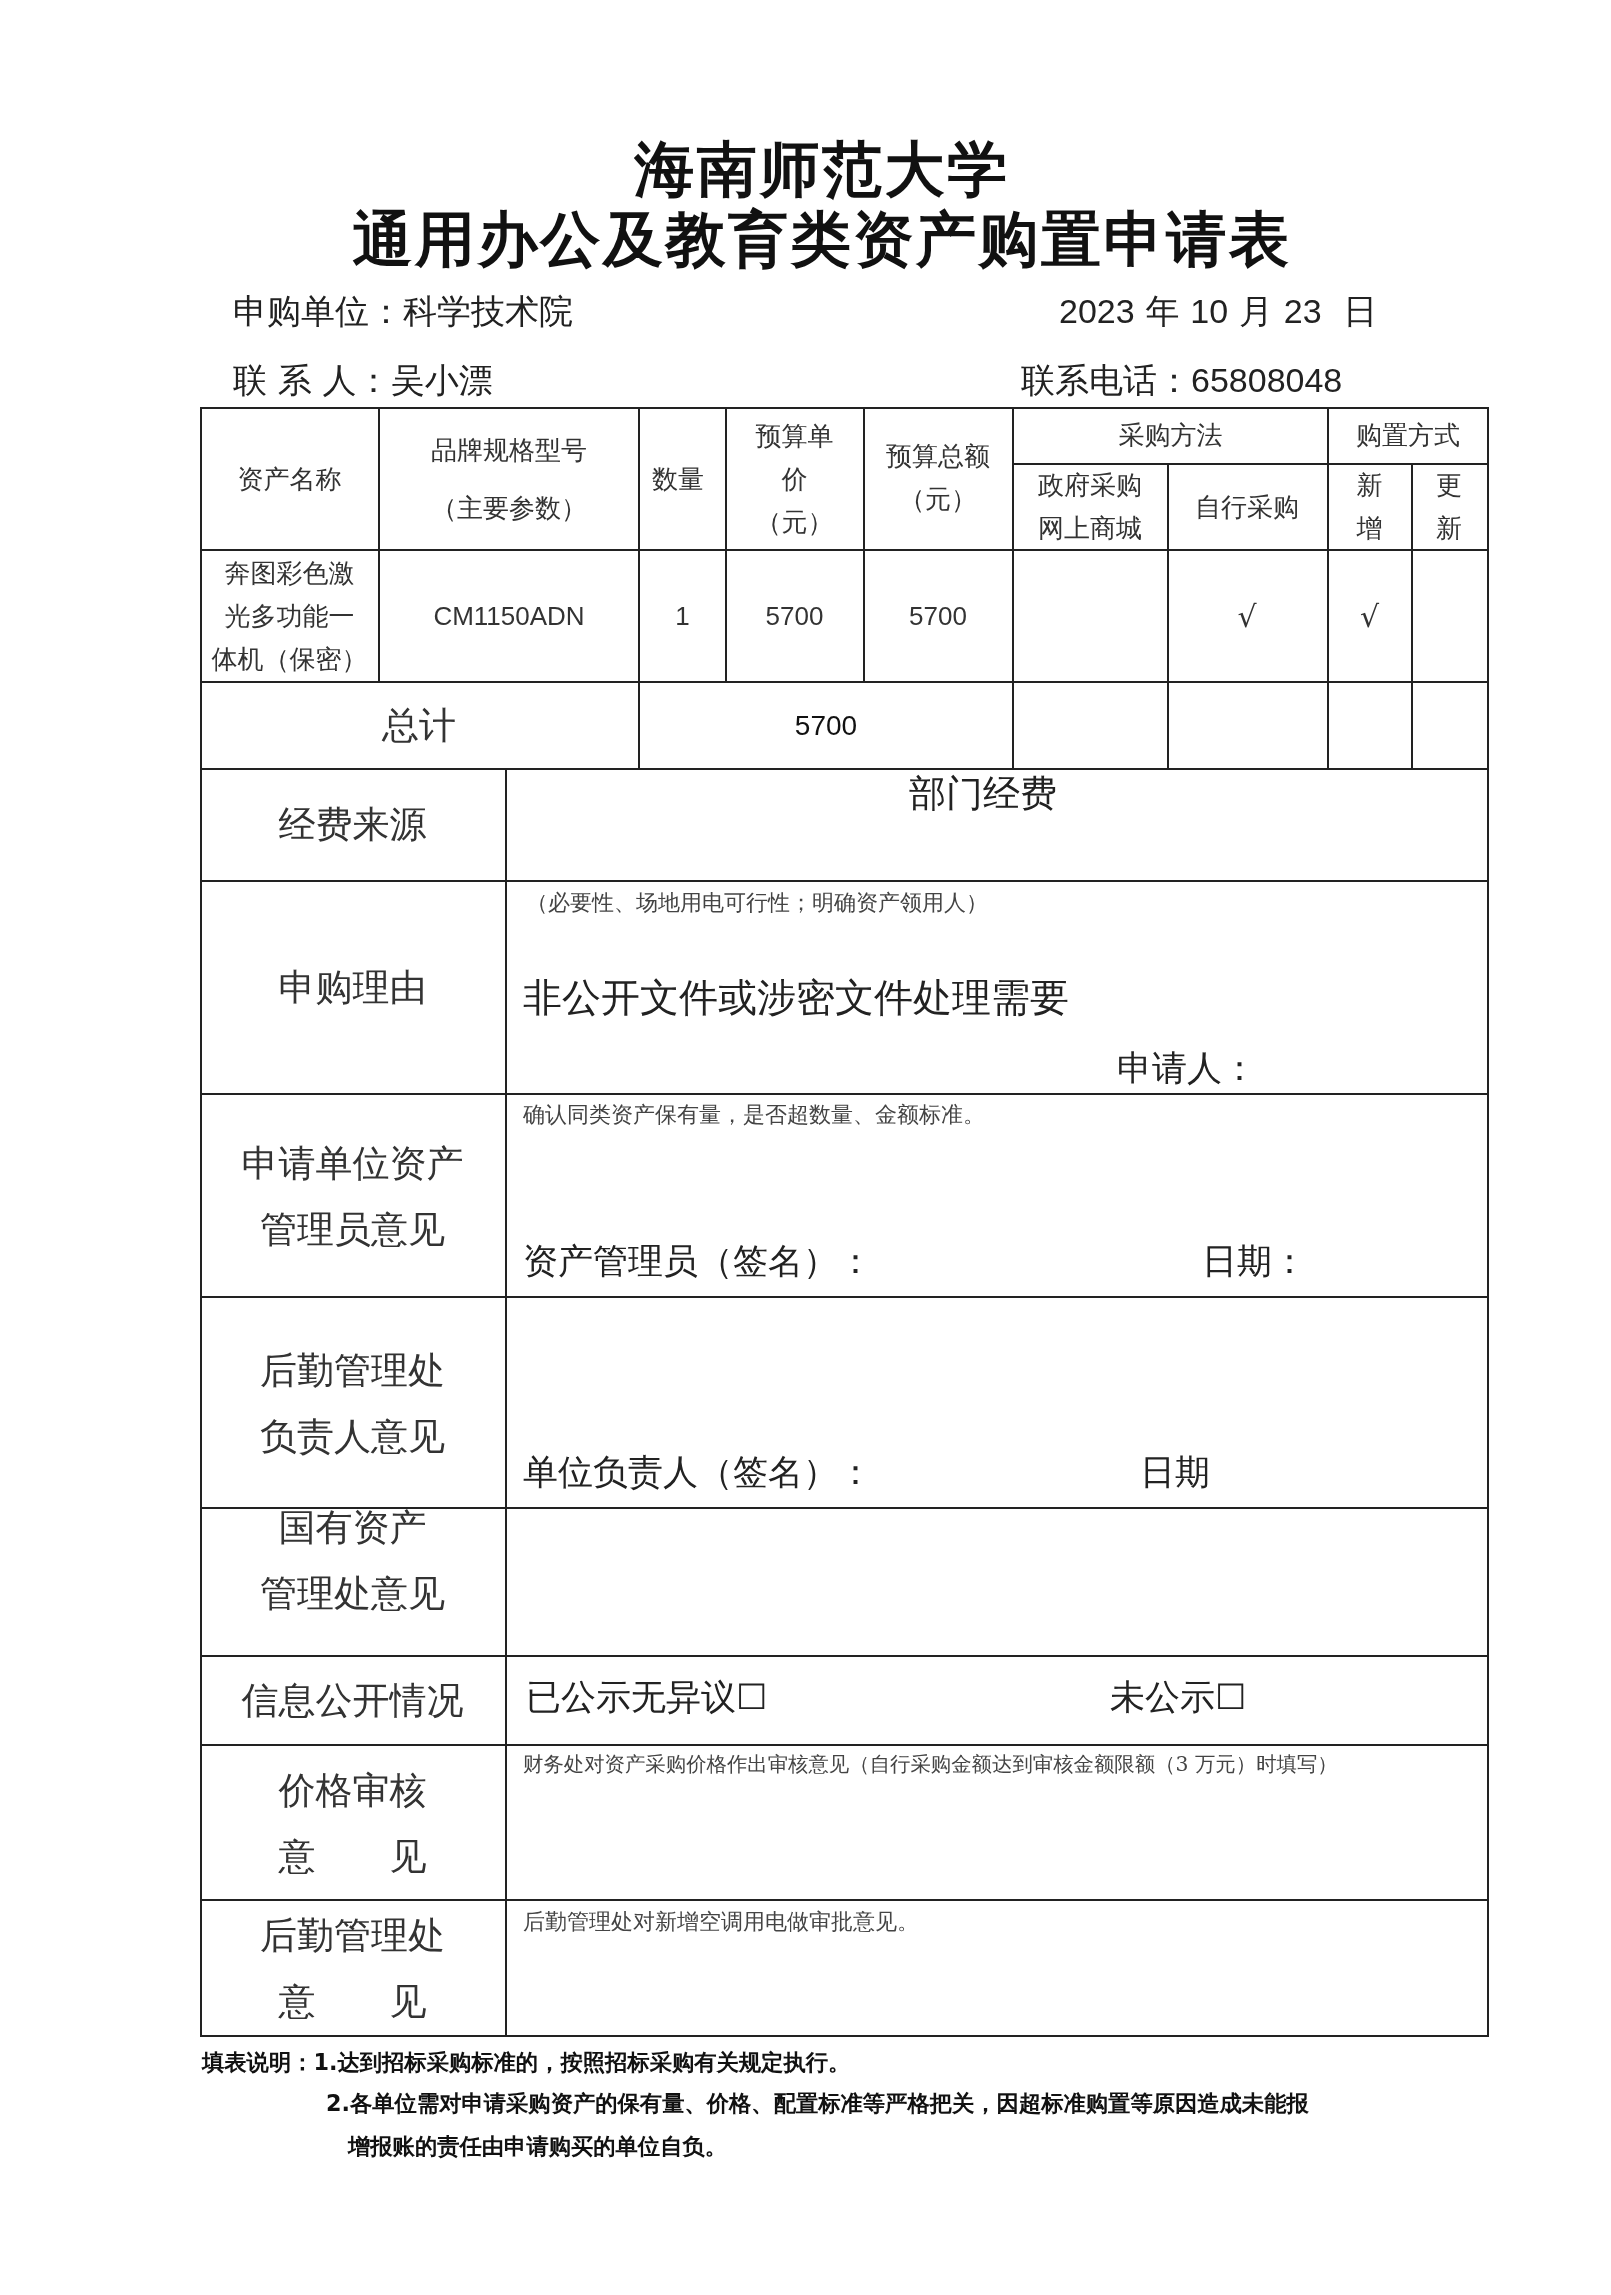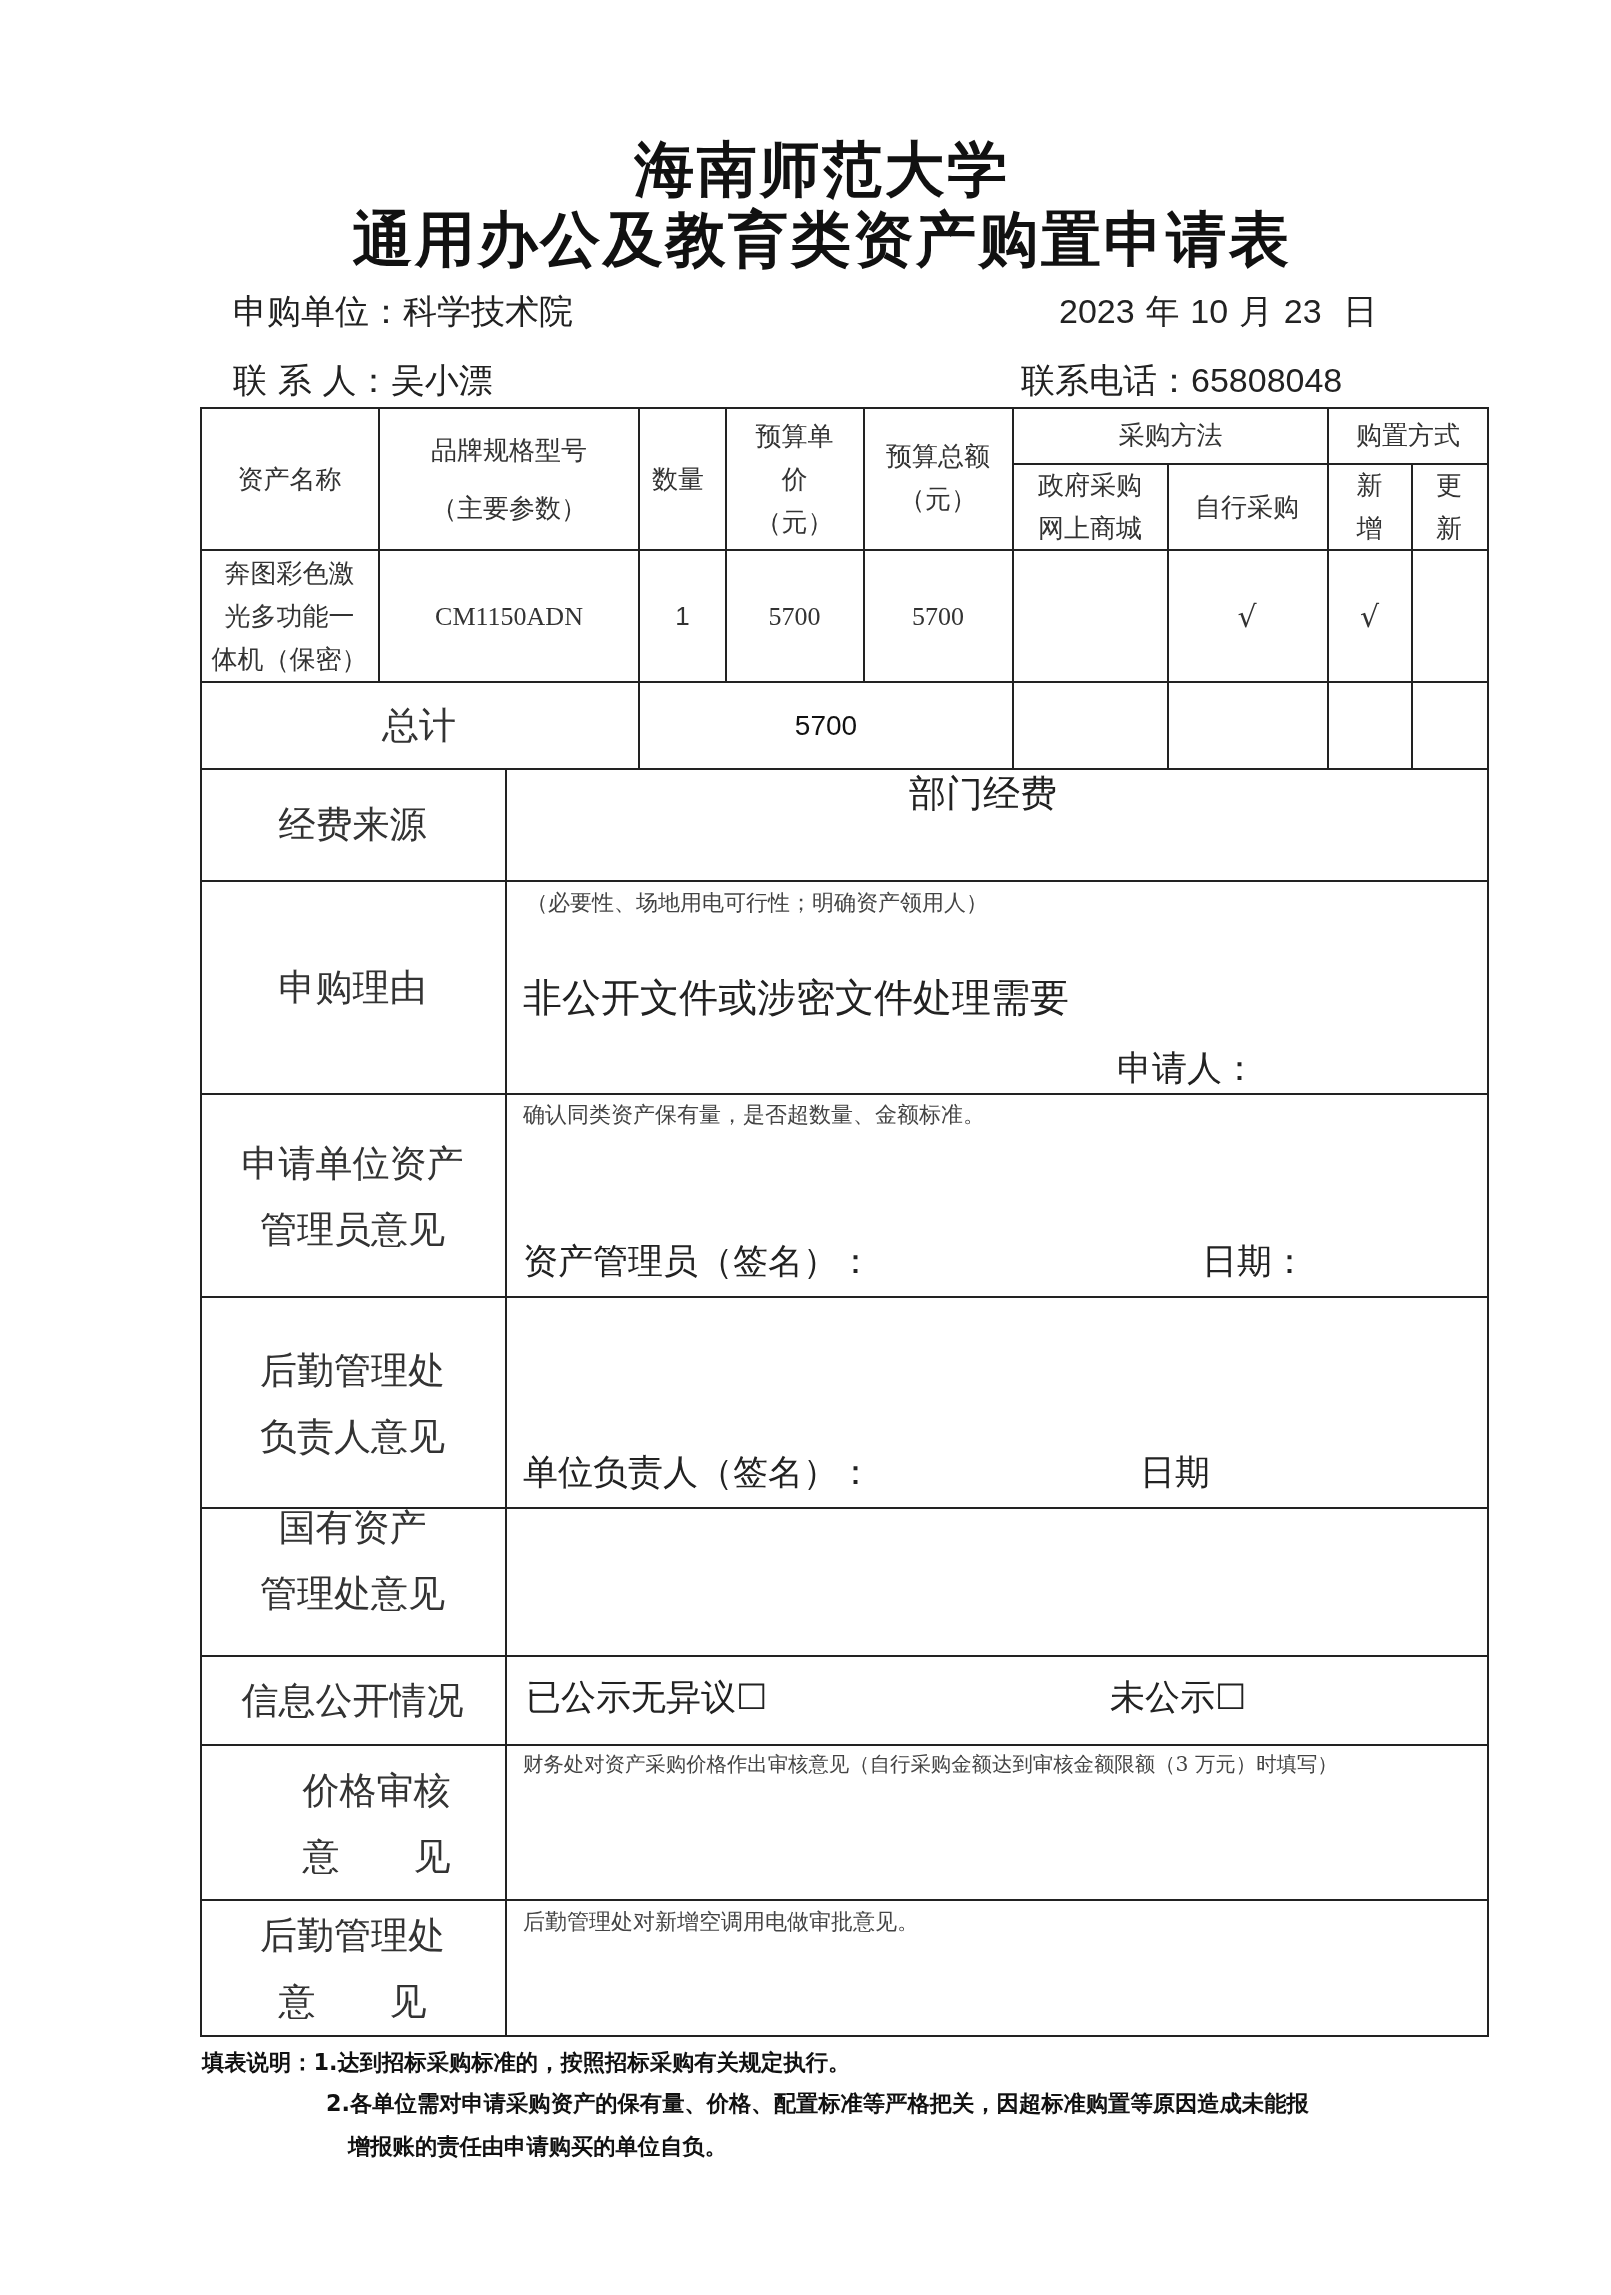--- a/index.html
+++ b/index.html
@@ -14,21 +14,21 @@
   .info .num { font-family:"Liberation Sans","DejaVu Sans",sans-serif; }
   .line-h { position:absolute; height:2px; background:#222; }
   .line-v { position:absolute; width:2px; background:#222; }
   .cell { position:absolute; display:flex; align-items:center; justify-content:center; text-align:center;
           font-size:26px; line-height:43px; color:#333; }
   .cell.big { font-size:37px; line-height:66px; color:#333; }
   .note-small { position:absolute; font-size:22px; color:#444; white-space:nowrap; }
   .body-text { position:absolute; font-size:37px; color:#222; white-space:nowrap; }
   .footer { position:absolute; font-family:"DejaVu Sans","Liberation Sans",sans-serif; font-weight:bold;
             font-size:22.3px; color:#111; white-space:nowrap; }
-  .mono { font-family:Liberation Serif, serif; }
+  .mono { font-family:Liberation Sans, sans-serif; }
   .check { font-size:30px; }
 </style>
 </head>
 <body>
 
 <div class="abs title t1">海南师范大学</div>
 <div class="abs title t2">通用办公及教育类资产购置申请表</div>
 
 <div class="abs info" style="left:217px; top:289px;">
   <span>申购单位：</span><span>科学技术院</span>
@@ -156,21 +156,21 @@
 <div class="cell big" style="left:200px; top:1508px; width:305px; height:105px; flex-direction:column;">
   <span>国有资产</span>
   <span>管理处意见</span>
 </div>
 <div class="abs" style="left:506px; top:1508px; width:981px; height:147px;"></div>
 
 <div class="cell big" style="left:200px; top:1656px; width:305px; height:89px;">信息公开情况</div>
 <div class="body-text" style="left:526px; top:1674px; font-size:35px;">已公示无异议☐</div>
 <div class="body-text" style="left:1110px; top:1674px; font-size:35px;">未公示☐</div>
 
-<div class="cell big" style="left:200px; top:1746px; width:305px; height:155px; flex-direction:column;padding-left:24px;">
+<div class="cell big" style="left:200px; top:1746px; width:305px; height:155px; flex-direction:column;">
   <span>价格审核</span>
   <span>意　　见</span>
 </div>
 <div class="note-small" style="left:523px; top:1750px; font-size:20.4px;">财务处对资产采购价格作出审核意见（自行采购金额达到审核金额限额（3 万元）时填写）</div>
 
 <div class="cell big" style="left:200px; top:1901px; width:305px; height:136px; flex-direction:column;">
   <span>后勤管理处</span>
   <span>意　　见</span>
 </div>
 <div class="note-small" style="left:523px; top:1907px;">后勤管理处对新增空调用电做审批意见。</div>

